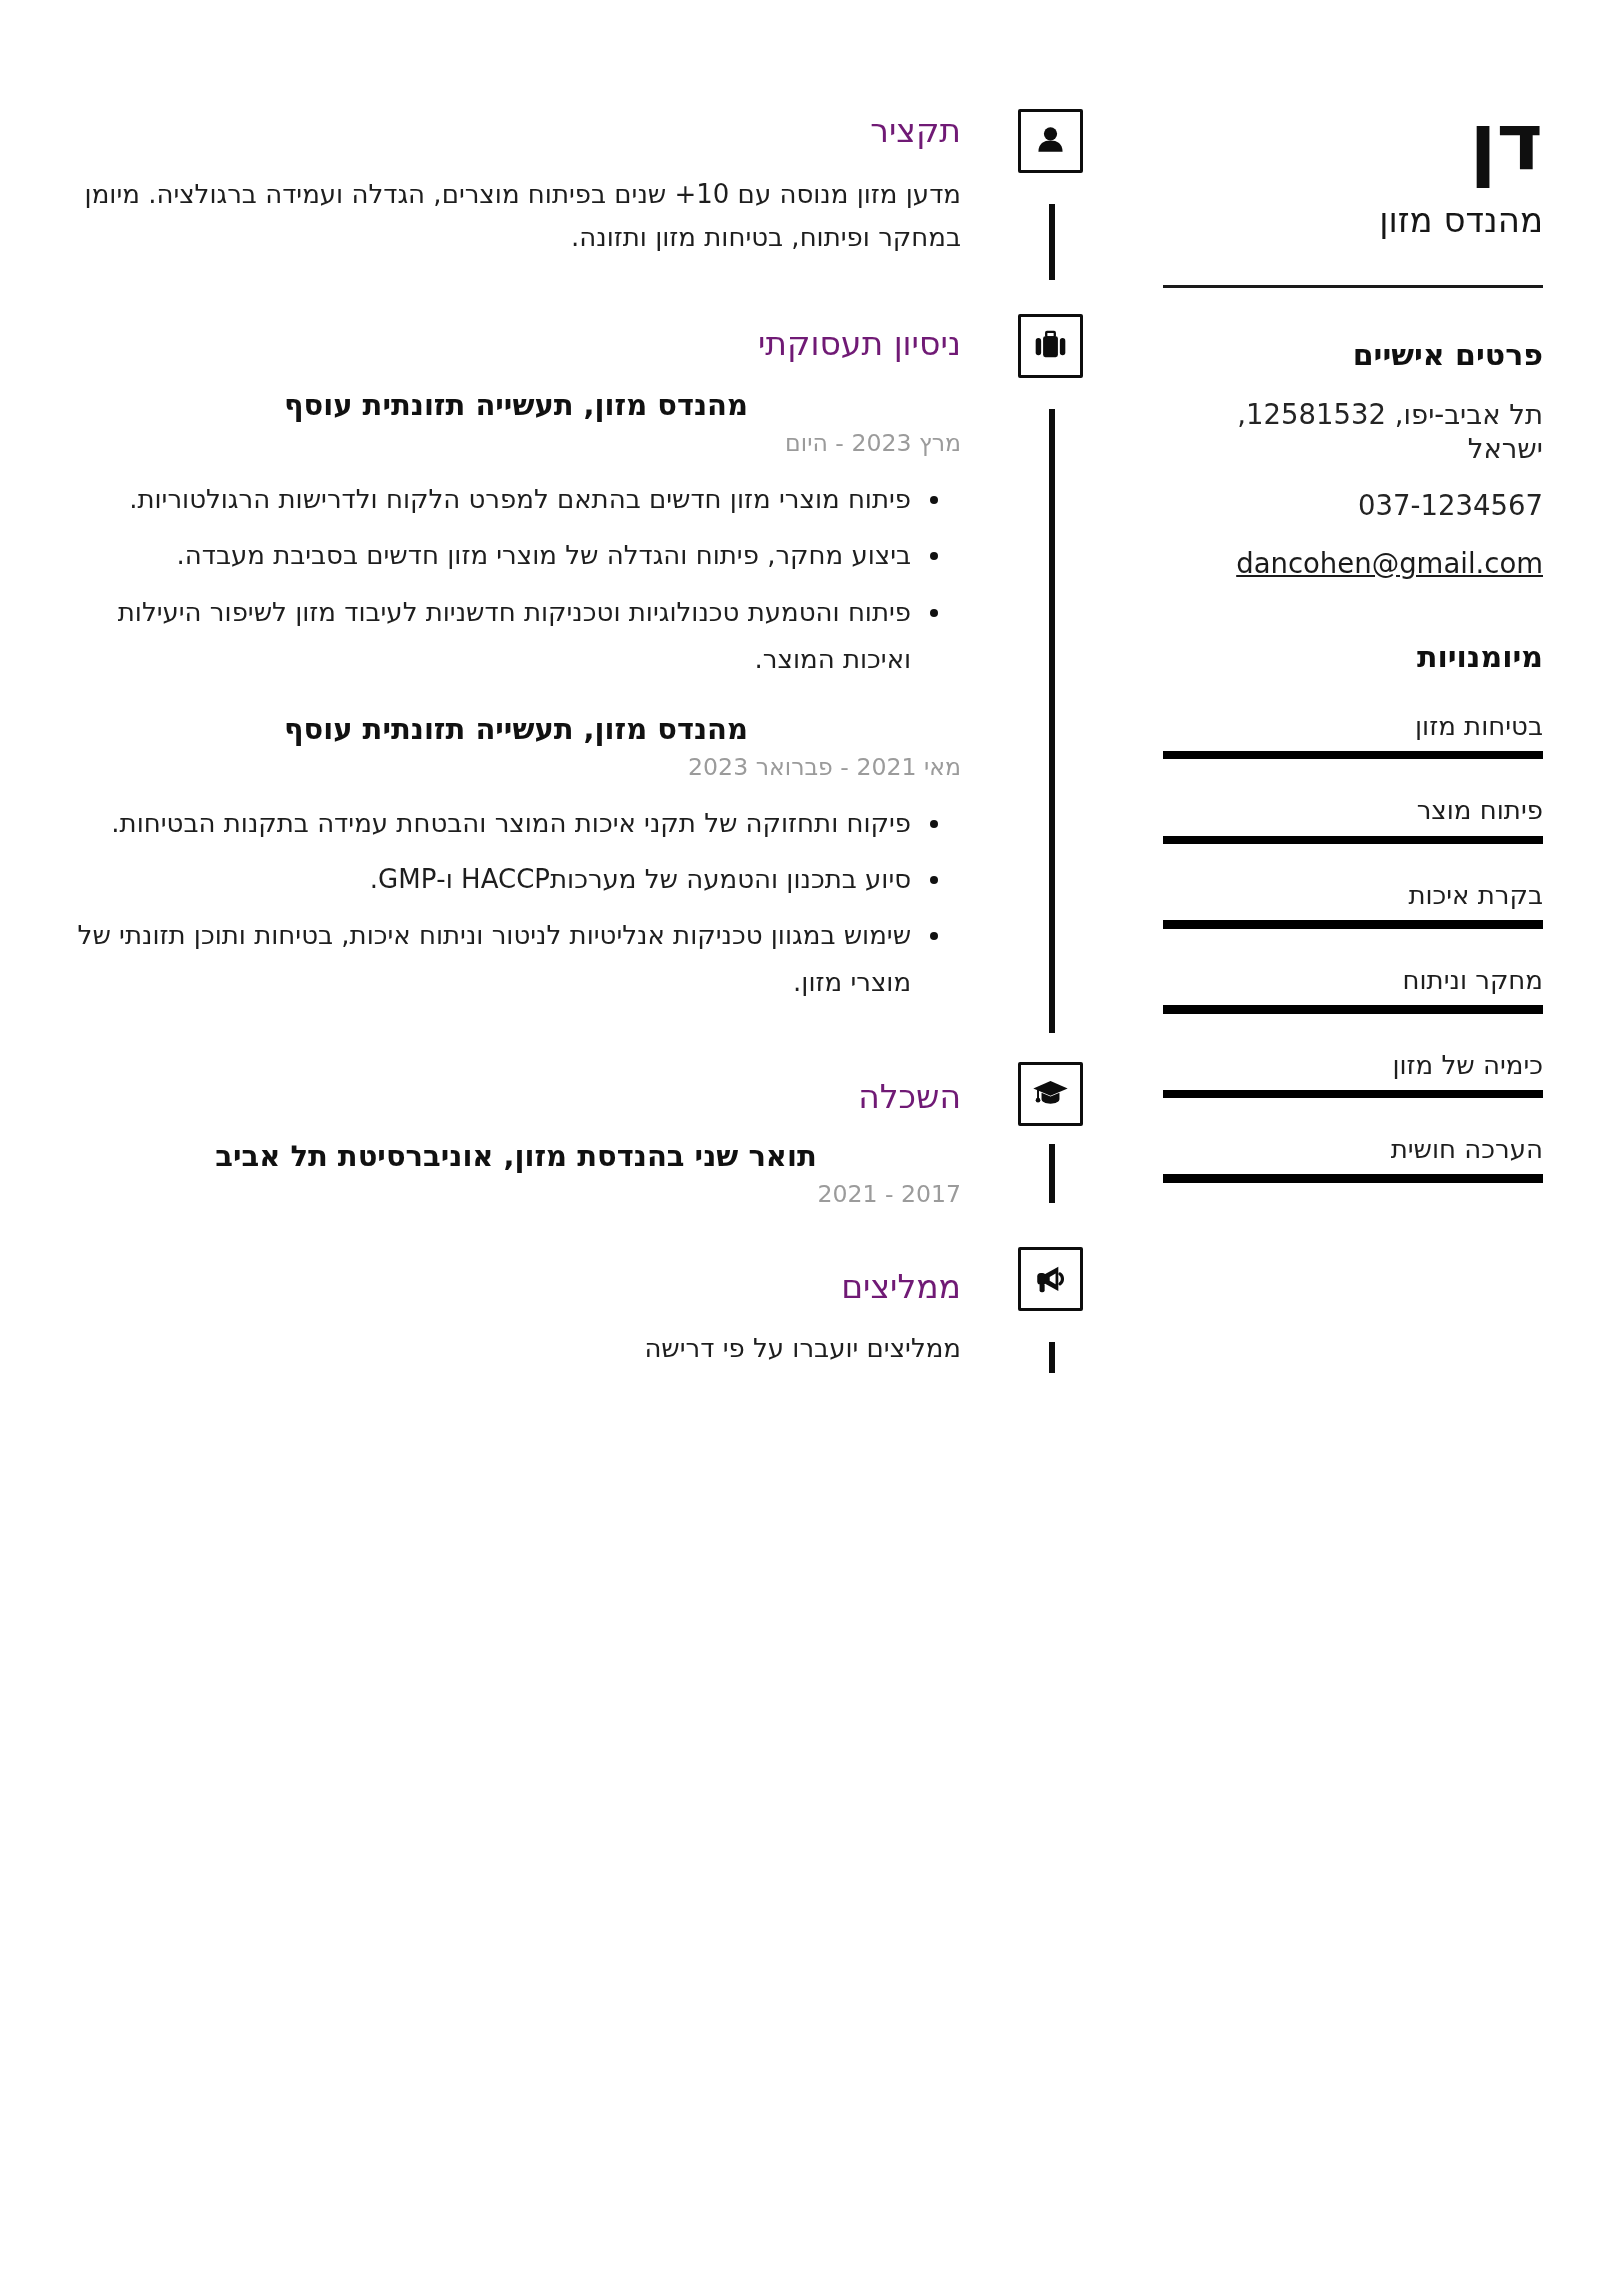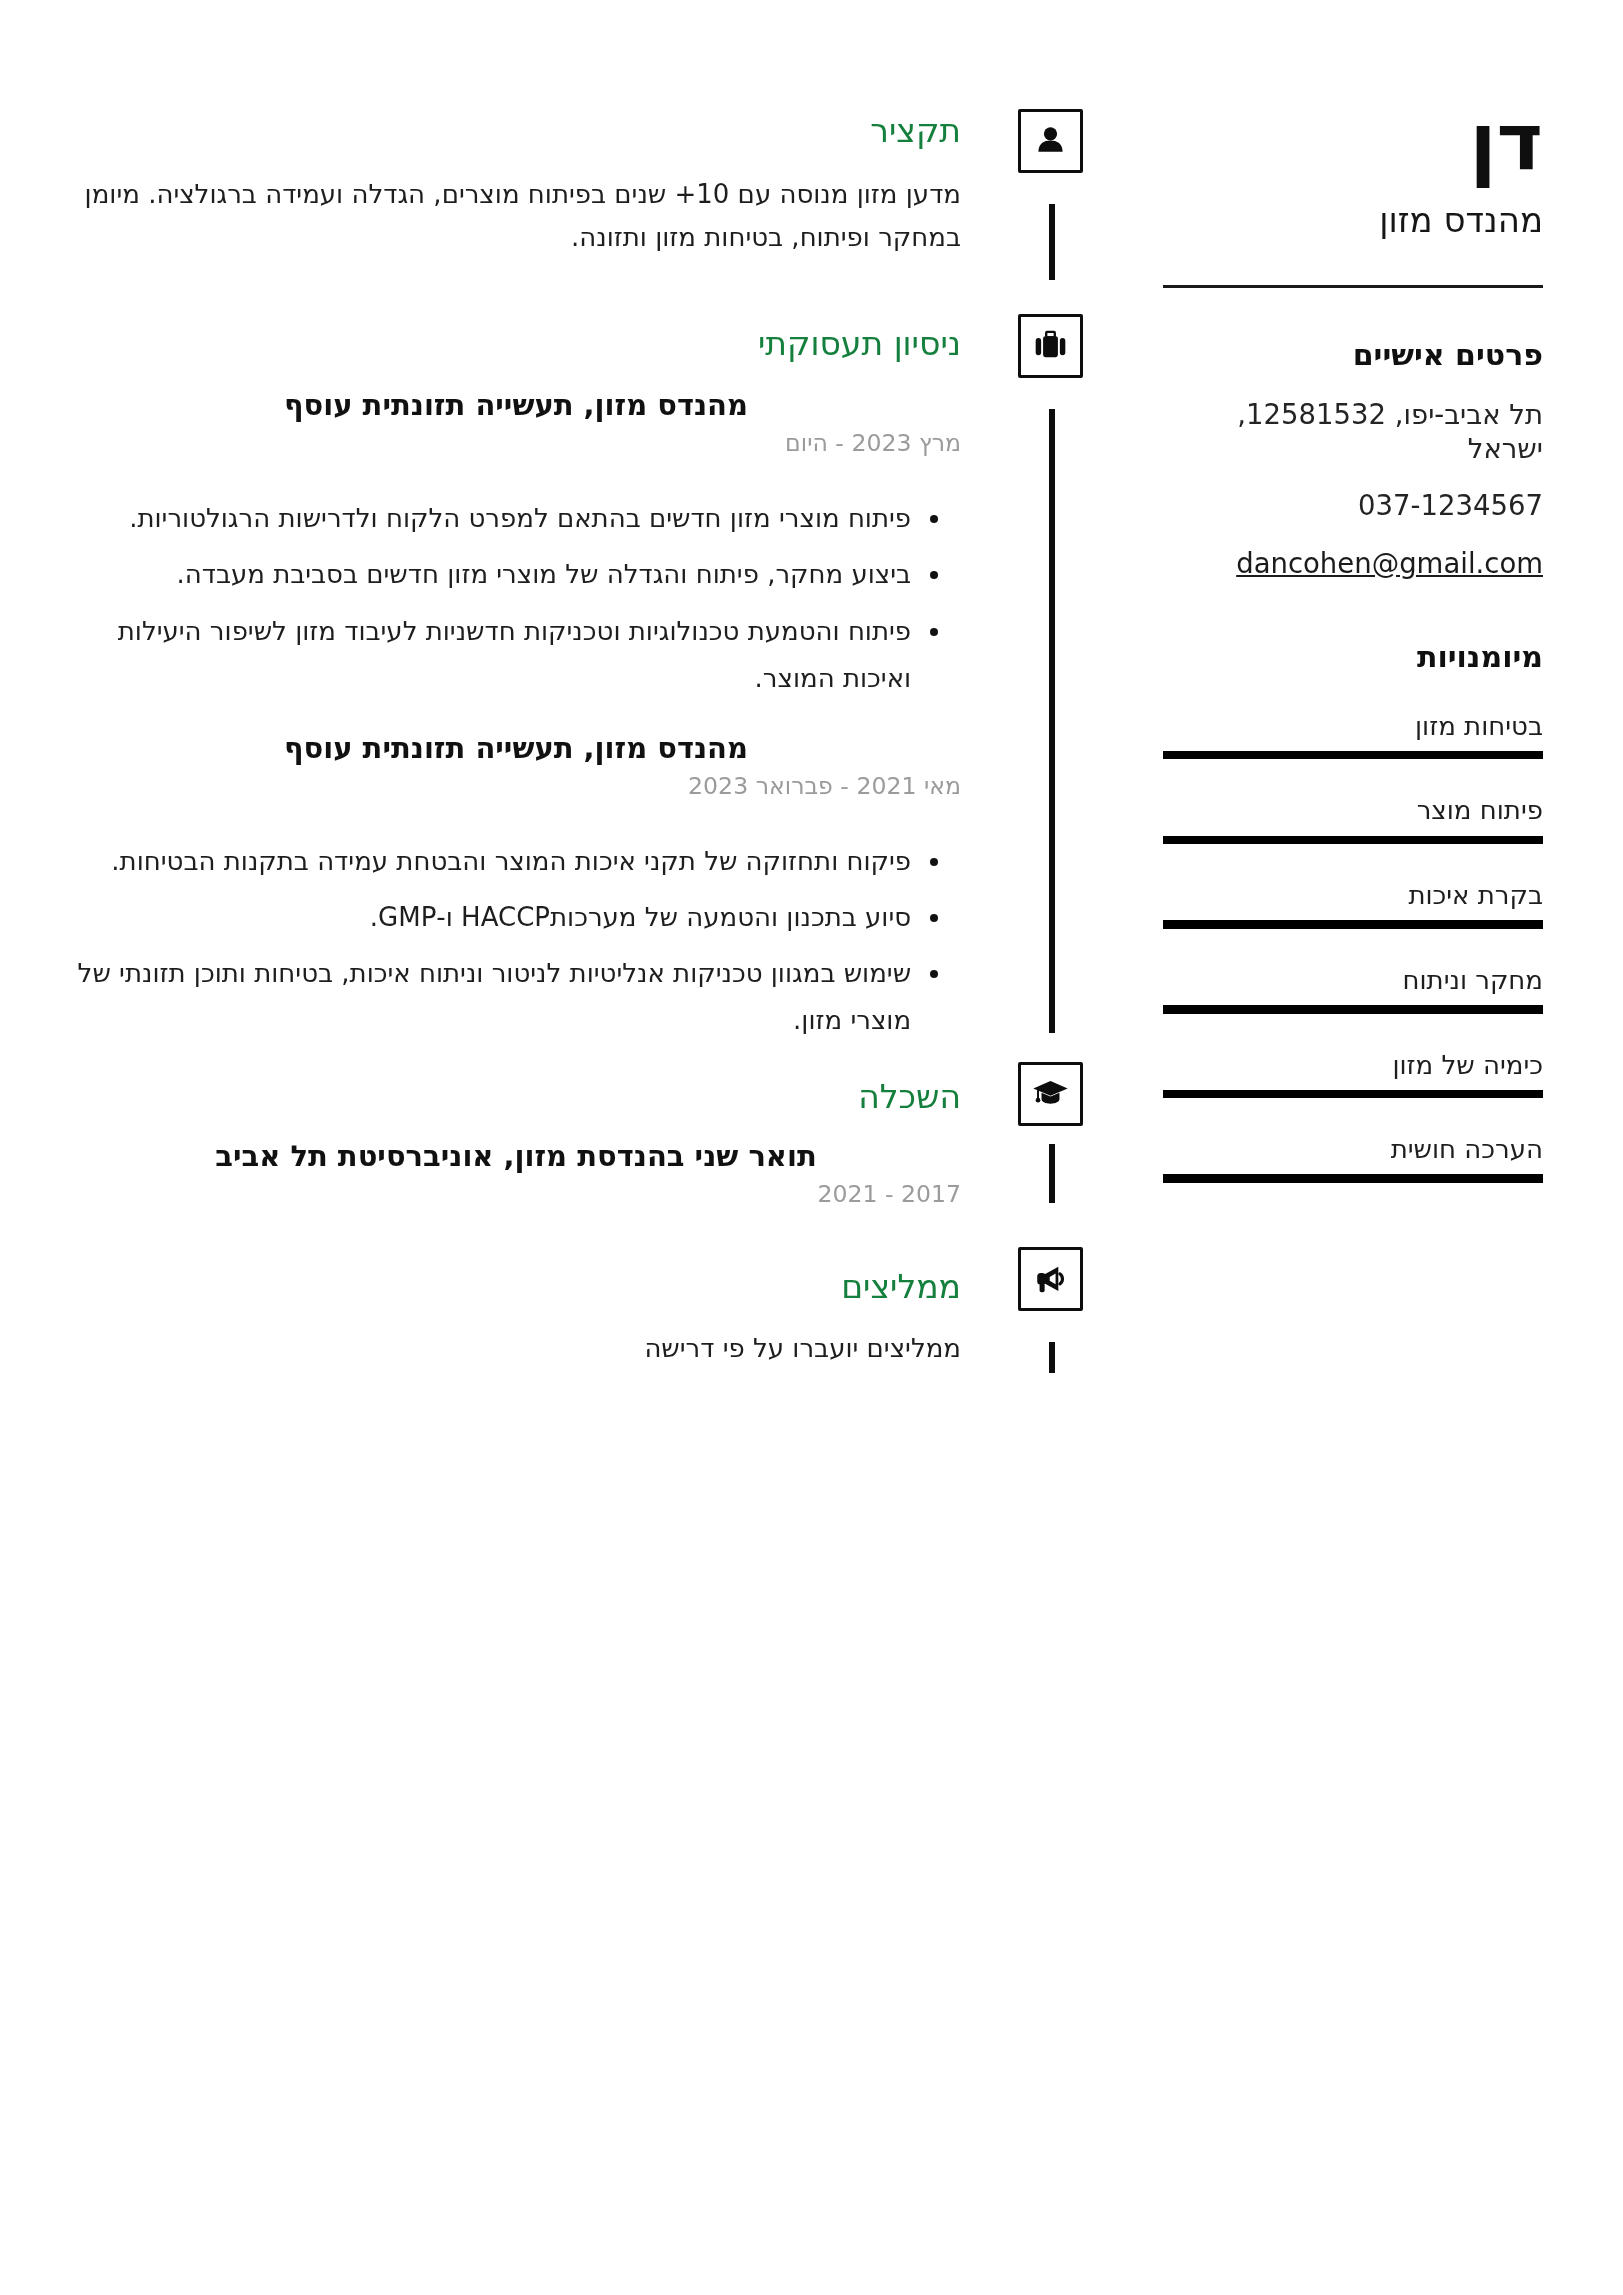--- a/index.html
+++ b/index.html
@@ -22,25 +22,25 @@
   .skill-bar-fill{height:8.5px;background:#000000;margin-right:0;margin-left:auto;}
 
   
   .icon-box{position:absolute;width:59px;height:58px;border:3.9px solid #0d0d0d;border-radius:2px;
             background:#ffffff;display:flex;align-items:center;justify-content:center;}
   .icon-box svg{width:39px;height:39px;}
   .tl-line{position:absolute;width:5.9px;background:#0d0d0d;}
 
   
   .section{position:absolute;right:662px;width:890px;text-align:right;}
-  .section-heading{font-size:33px;font-weight:400;color:#15803d;line-height:39px;}
+  .section-heading{font-size:33px;font-weight:400;color:#701a75;line-height:39px;}
   .summary-text{margin-top:23px;font-size:26px;line-height:43px;color:#1e1e1e;}
   .entry-title{margin-top:25px;font-size:29px;font-weight:700;color:#111111;line-height:35px;text-align:center;}
   .entry-date{margin-top:5.2px;font-size:23.6px;color:#9b9b9b;line-height:30px;}
-  ul.bullets{margin:37px 0 0 0;padding:0 46px 0 0;list-style:disc;}
+  ul.bullets{margin:18px 0 0 0;padding:0 46px 0 0;list-style:disc;}
   ul.bullets li{margin-bottom:9.2px;font-size:26px;line-height:47px;color:#1e1e1e;padding-right:3.9px;}
   ul.bullets li::marker{color:#111111;}
   .refs-text{margin-top:25px;font-size:26px;line-height:34px;color:#1e1e1e;}
 </style>
 </head>
 <body>
 
 <div class="page">
 
   <div class="icon-box" style="top:109px;right:540px;">

